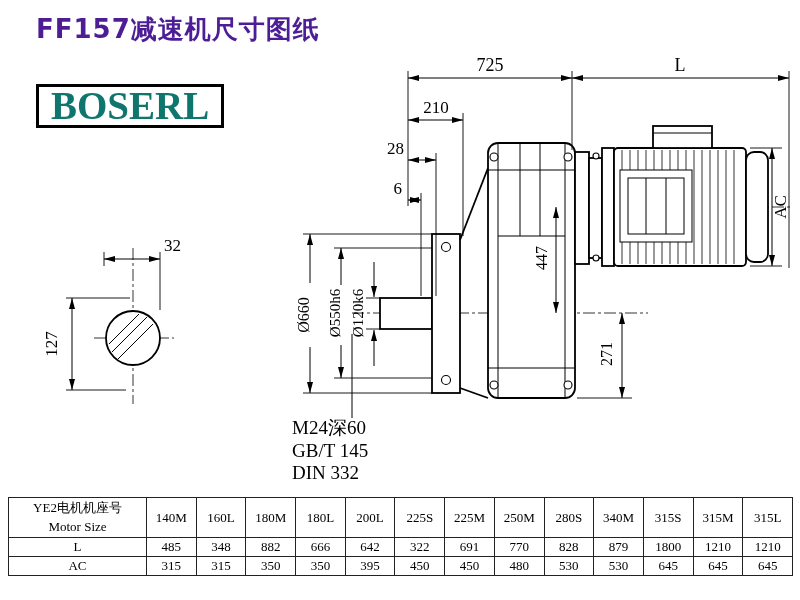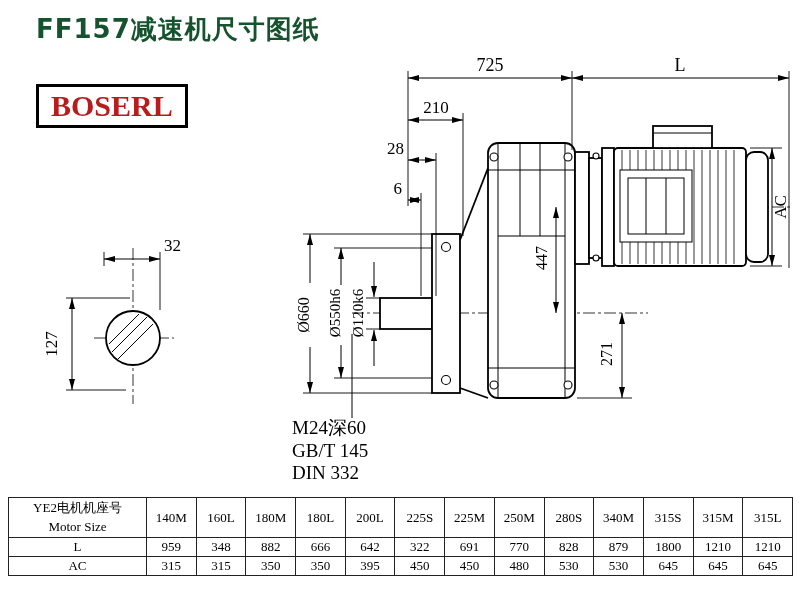--- a/index.html
+++ b/index.html
@@ -1,22 +1,22 @@
 <!DOCTYPE html>
 <html><head>
 <meta charset="utf-8">
 <style>
   * { margin:0; padding:0; box-sizing:border-box; }
   html,body { width:800px; height:600px; background:#ffffff; overflow:hidden;
               font-family:"Liberation Serif", serif; position:relative; }
   .title { position:absolute; left:36px; top:12px; font-family:"DejaVu Sans", sans-serif;
-           font-weight:bold; font-size:26px; color:#14532d; letter-spacing:1px; }
+           font-weight:bold; font-size:26px; color:#4c1d95; letter-spacing:1px; }
   .logo  { position:absolute; left:36px; top:84px; border:3px solid #000; padding:0 12px;
-           font-family:"Liberation Serif", serif; font-weight:bold; font-size:30px;
-           color:#b91c1c; line-height:38px; }
+           font-family:"Liberation Serif", serif; font-weight:bold; font-size:39px;
+           color:#0f766e; line-height:38px; }
   svg.drawing { position:absolute; left:0; top:0; }
 
   
   .out  { stroke:#000; stroke-width:1.8; fill:none; }
   .thin { stroke:#000; stroke-width:1; fill:none; }
   .fin  { stroke:#000; stroke-width:0.8; }
   .dim  { stroke:#000; stroke-width:1; }
   .ext  { stroke:#000; stroke-width:0.9; }
   .cl   { stroke:#000; stroke-width:0.8; stroke-dasharray:12 3 3 3; fill:none; }
   .fw   { fill:#ffffff; }
@@ -209,21 +209,21 @@
     <td>225M</td>
     <td>250M</td>
     <td>280S</td>
     <td>340M</td>
     <td>315S</td>
     <td>315M</td>
     <td>315L</td>
   </tr>
   <tr>
     <td>L</td>
-    <td>959</td>
+    <td>485</td>
     <td>348</td>
     <td>882</td>
     <td>666</td>
     <td>642</td>
     <td>322</td>
     <td>691</td>
     <td>770</td>
     <td>828</td>
     <td>879</td>
     <td>1800</td>

